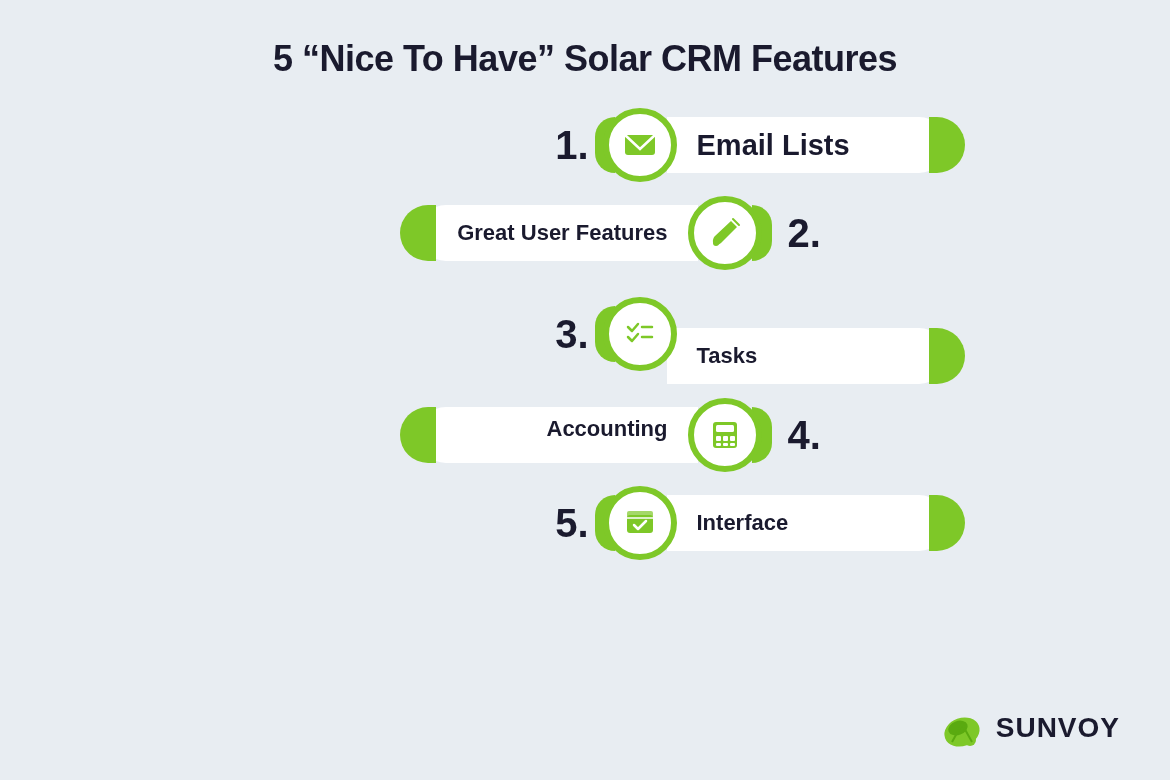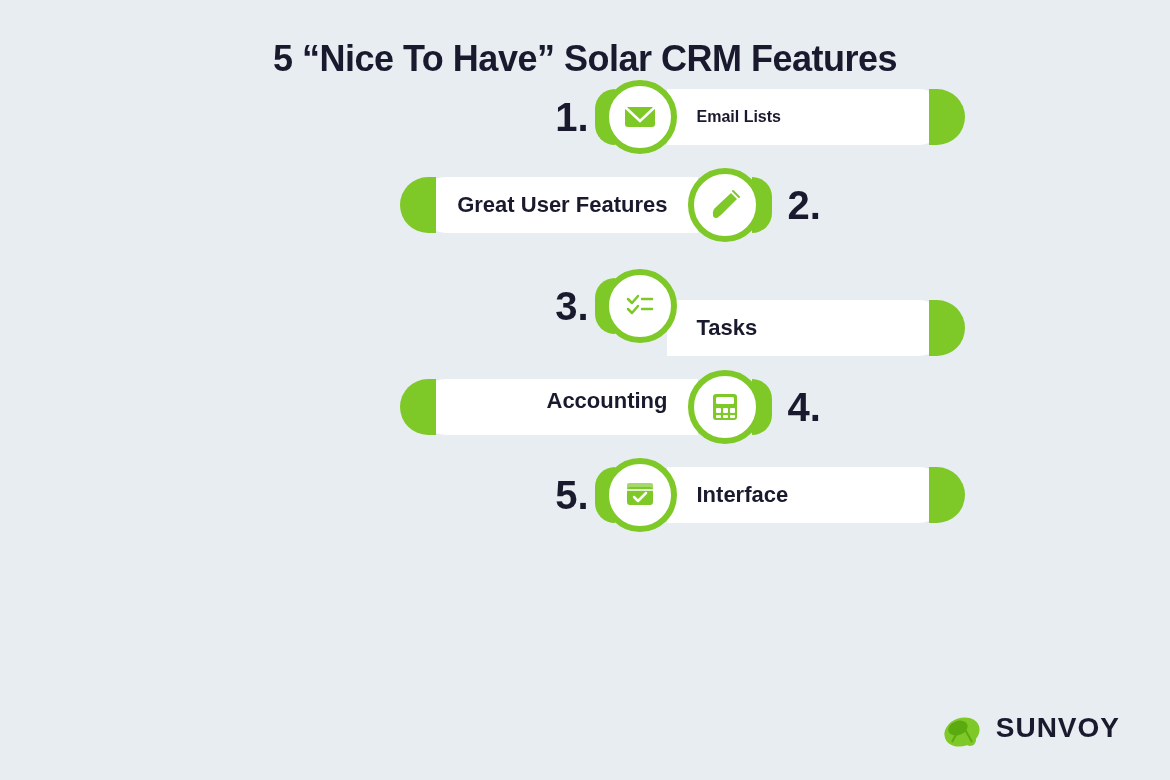--- a/index.html
+++ b/index.html
@@ -15,20 +15,21 @@
       align-items: center;
       justify-content: flex-start;
     }
 
     .page-title {
       font-size: 36px;
       font-weight: 800;
       color: #1a1a2e;
       text-align: center;
       margin-top: 38px;
+      margin-bottom: 28px;
       letter-spacing: -0.5px;
     }
 
     .items-container {
       display: flex;
       flex-direction: column;
       gap: 14px;
       align-items: center;
       width: 100%;
     }
@@ -121,21 +122,21 @@
       <div style="position:relative;display:flex;align-items:center;">
         <div class="icon-circle" style="z-index:3;">
 
           <svg viewBox="0 0 36 36" fill="none" xmlns="http://www.w3.org/2000/svg">
             <rect x="3" y="8" width="30" height="20" rx="3" fill="#7ec828"></rect>
             <polyline points="3,8 18,22 33,8" stroke="white" stroke-width="2.5" fill="none"></polyline>
           </svg>
         </div>
 
         <div style="display:flex;align-items:center;background:white;border-radius:0 40px 40px 0;height:56px;padding: 0 36px 0 30px;margin-left:-10px;position:relative;min-width:280px;">
-          <span style="font-size:16px;font-weight:700;color:#1a1a2e;white-space:nowrap;">Email Lists</span>
+          <span style="font-size:29px;font-weight:700;color:#1a1a2e;white-space:nowrap;">Email Lists</span>
 
           <div style="position:absolute;right:-18px;top:0;width:36px;height:56px;background:#7ec828;border-radius:0 40px 40px 0;"></div>
         </div>
 
         <div style="position:absolute;left:-8px;top:50%;transform:translateY(-50%);width:20px;height:56px;background:#7ec828;border-radius:40px 0 0 40px;z-index:1;"></div>
       </div>
     </div>
   </div>
 
   <div class="feature-row" style="padding-left:90px;">

